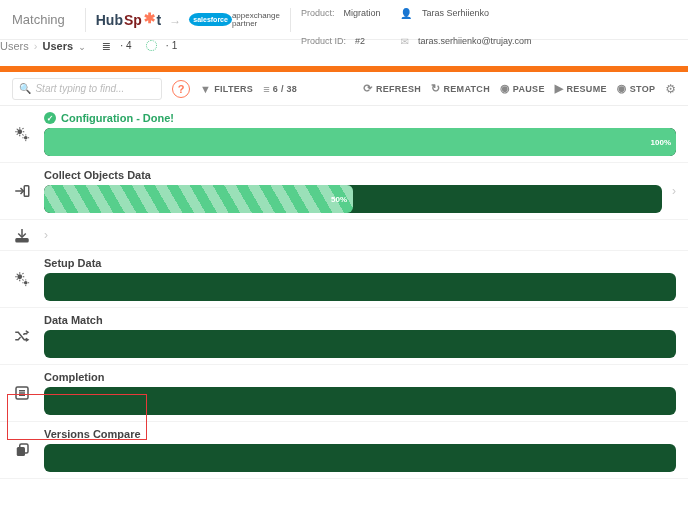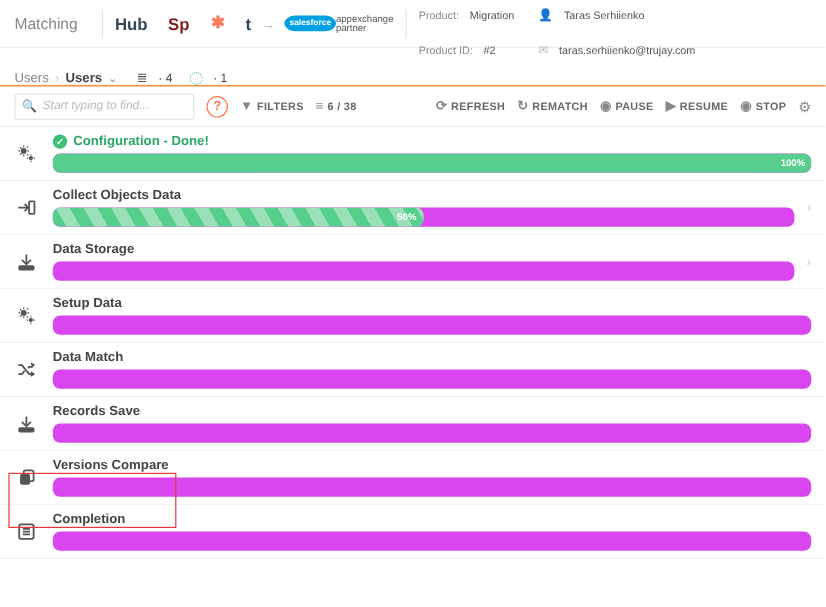--- a/index.html
+++ b/index.html
@@ -3,34 +3,34 @@
 <meta charset="utf-8">
 <style>
   * { box-sizing: border-box; margin: 0; padding: 0; }
   html, body { width: 688px; height: 506px; font-family: -apple-system, BlinkMacSystemFont, 'Segoe UI', Arial, sans-serif; font-size: 11px; color: #333; background: #fff; }
   .wrap { width: 688px; height: 506px; display: flex; flex-direction: column; }
 
   
   .header { display: flex; align-items: center; height: 40px; padding: 0 12px; border-bottom: 1px solid #eee; }
   .h-title { font-size: 13px; color: #888; margin-right: 10px; }
   .vline { width: 1px; height: 24px; background: #e6e6e6; margin: 0 10px; }
-  .logo-hub { display: flex; align-items: center; font-weight: 700; font-size: 14px; color: #33475b; gap:17px;}
+  .logo-hub { display: flex; align-items: center; font-weight: 700; font-size: 14px; color: #33475b; gap:1px;}
   .logo-hub .sp { color: #7f1d1d; }
   .logo-hub .ico { color: #ff7a59; font-size: 14px; display:inline-block; margin-left:1px; transform: translateY(-2px);}
   .arrow { color: #bbb; margin: 0 8px; font-size: 12px; }
   .logo-ae { display: flex; align-items: center; gap: 0; }
   .cloud { background: #00a1e0; color: #fff; border-radius: 10px/7px; font-size: 7px; padding: 3px 4px; line-height: 1; font-weight:700;}
   .ae-text { font-size: 8px; color: #555; line-height: 1;}
   .meta { display: grid; grid-template-columns: auto auto; column-gap: 20px; row-gap: 2px; font-size: 9px; color: #888; margin-right: 4px;}
   .meta .mv { color: #555; margin-left: 5px; }
   .meta-row { display: flex; align-items: center; gap: 4px; margin-top: 15px; }
   .mi { color: #bbb; font-size: 10px; }
 
   
-  .sub { display: flex; align-items: flex-end; height: 32px; padding: 0 12px; border-bottom: 1px solid #f97316; gap: 6px; font-size: 11px; }
+  .sub { display: flex; align-items: flex-start; height: 32px; padding: 0 0; border-bottom: 6px solid #f97316; gap: 6px; font-size: 11px; }
   .bc { color: #888; }
   .bc .cur { color: #444; font-weight: 600; }
   .bc .caret { color: #888; font-size: 9px; margin-left: 2px;}
   .sub .sep { color: #ccc; margin: 0 2px; }
   .bullets { color: #555; letter-spacing: 1px; margin-left: 10px; }
   .count1 { color: #444; margin-left: 2px; font-size:10px;}
   .dotted-circle { width: 11px; height: 11px; border: 1.5px dotted #55c78e; border-radius: 50%; display: inline-block; vertical-align: middle; margin-left: 8px;}
   .count2 { color: #444; margin-left: 3px; font-size:10px;}
 
   
@@ -43,21 +43,21 @@
   .gear-end { color: #888; font-size: 12px; cursor: pointer; }
 
   
   .steps { flex: 1; overflow: hidden; }
   .step { display: flex; align-items: center; padding: 6px 12px 6px 10px; gap: 10px; border-bottom: 1px solid #f2f2f2; }
   .step-icon { width: 24px; display: flex; align-items: center; justify-content: center; color: #555; }
   .step-body { flex: 1; }
   .step-title { display: flex; align-items: center; gap: 5px; font-size: 11px; font-weight: 700; color: #444; margin-bottom: 4px;}
   .step-title.done { color: #2aa765; }
   .check { width: 12px; height: 12px; background: #3fbf79; border-radius: 50%; display: inline-flex; align-items: center; justify-content: center; color: #fff; font-size: 8px;}
-  .bar { height: 16px; border-radius: 6px; background: #d946ef; position: relative; overflow: hidden;}
+  .bar { height: 28px; border-radius: 6px; background: #14532d; position: relative; overflow: hidden;}
   .bar .fill { position: absolute; left: 0; top: 0; bottom: 0; background: #57cf8c; border-radius: 6px; }
   .bar .pct { position: absolute; right: 5px; top: 50%; transform: translateY(-50%); font-size: 8px; color: #fff; font-weight: 600;}
   .bar.stripe .fill { background: repeating-linear-gradient(60deg, #57cf8c 0 10px, #9ae0b8 10px 20px); }
   .bar.stripe .pct { right: auto; left: calc(50% - 22px); }
   .step-arrow { color: #ccc; font-size: 12px; }
   .highlight-box { position: absolute; border: 1.5px solid #e63a3a; pointer-events: none; }
 
   
   svg.ic { width: 18px; height: 18px; }
 </style>
@@ -200,26 +200,20 @@
   </div>
 
   <div class="step">
     <div class="step-icon">
       <svg class="ic" viewBox="0 0 24 24" fill="none" stroke="currentColor" stroke-width="2">
             <path d="M12 4v10"></path>
             <path d="M7 10l5 5 5-5"></path>
             <rect x="4" y="17" width="16" height="4" rx="1" fill="currentColor"></rect>
           </svg>
     </div>
-    <div class="step-body">
-      <div class="step-title">
-        <span>Data Storage</span>
-      </div>
-      <div class="bar"></div>
-    </div>
     <div class="step-arrow">›</div>
   </div>
 
   <div class="step">
     <div class="step-icon">
       <svg class="ic" viewBox="0 0 24 24" fill="currentColor">
             <circle cx="9" cy="9" r="3.2"></circle>
             <path d="M9 3v2M9 13v2M3 9h2M13 9h2M5 5l1.4 1.4M12.6 12.6 14 14M5 13l1.4-1.4M12.6 5.4 14 4" stroke="currentColor" stroke-width="1.4"></path>
             <circle cx="17" cy="17" r="2.4"></circle>
             <path d="M17 12.5v1.5M17 20v1.5M12.5 17H14M20 17h1.5" stroke="currentColor" stroke-width="1.2"></path>
@@ -244,63 +238,48 @@
           </svg>
     </div>
     <div class="step-body">
       <div class="step-title">
         <span>Data Match</span>
       </div>
       <div class="bar"></div>
     </div>
   </div>
 
-  <div class="step">
-    <div class="step-icon">
-      <svg class="ic" viewBox="0 0 24 24" fill="none" stroke="currentColor" stroke-width="2">
-            <path d="M12 4v10"></path>
-            <path d="M7 10l5 5 5-5"></path>
-            <rect x="4" y="17" width="16" height="4" rx="1" fill="currentColor"></rect>
-          </svg>
-    </div>
-    <div class="step-body">
-      <div class="step-title">
-        <span>Records Save</span>
+
+  <div class="step">
+    <div class="step-icon">
+      <svg class="ic" viewBox="0 0 24 24" fill="none" stroke="currentColor" stroke-width="2">
+            <rect x="4" y="4" width="16" height="16" rx="2"></rect>
+            <path d="M8 9h8M8 12h8M8 15h8"></path>
+          </svg>
+    </div>
+    <div class="step-body">
+      <div class="step-title">
+        <span>Completion</span>
       </div>
       <div class="bar"></div>
     </div>
   </div>
 
   <div class="step" id="step-vc">
     <div class="step-icon">
       <svg class="ic" viewBox="0 0 24 24" fill="currentColor">
             <rect x="5" y="8" width="11" height="12" rx="2"></rect>
             <rect x="9" y="4" width="11" height="12" rx="2" fill="none" stroke="currentColor" stroke-width="2"></rect>
           </svg>
     </div>
     <div class="step-body">
       <div class="step-title">
         <span>Versions Compare</span>
       </div>
       <div class="bar"></div>
     </div>
   </div>
 
-  <div class="step">
-    <div class="step-icon">
-      <svg class="ic" viewBox="0 0 24 24" fill="none" stroke="currentColor" stroke-width="2">
-            <rect x="4" y="4" width="16" height="16" rx="2"></rect>
-            <path d="M8 9h8M8 12h8M8 15h8"></path>
-          </svg>
-    </div>
-    <div class="step-body">
-      <div class="step-title">
-        <span>Completion</span>
-      </div>
-      <div class="bar"></div>
-    </div>
-  </div>
-
   <div class="highlight-box" style="left:7px; top:288px; width:140px; height:46px;"></div>
 
 </div>
 
 </div>
 
 </body></html>

